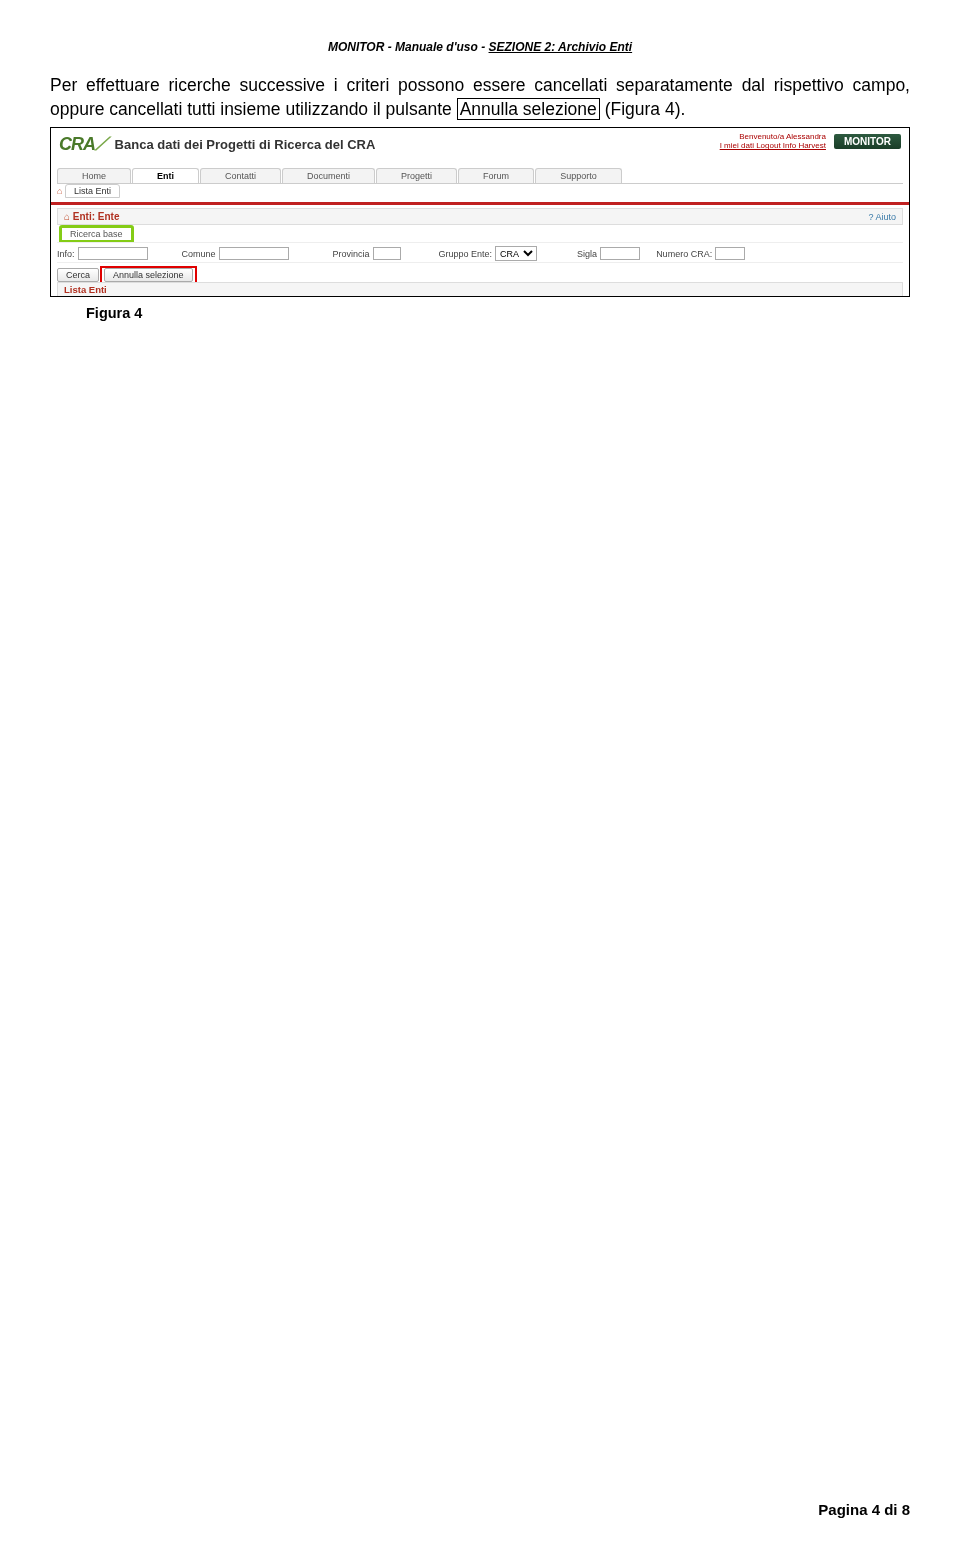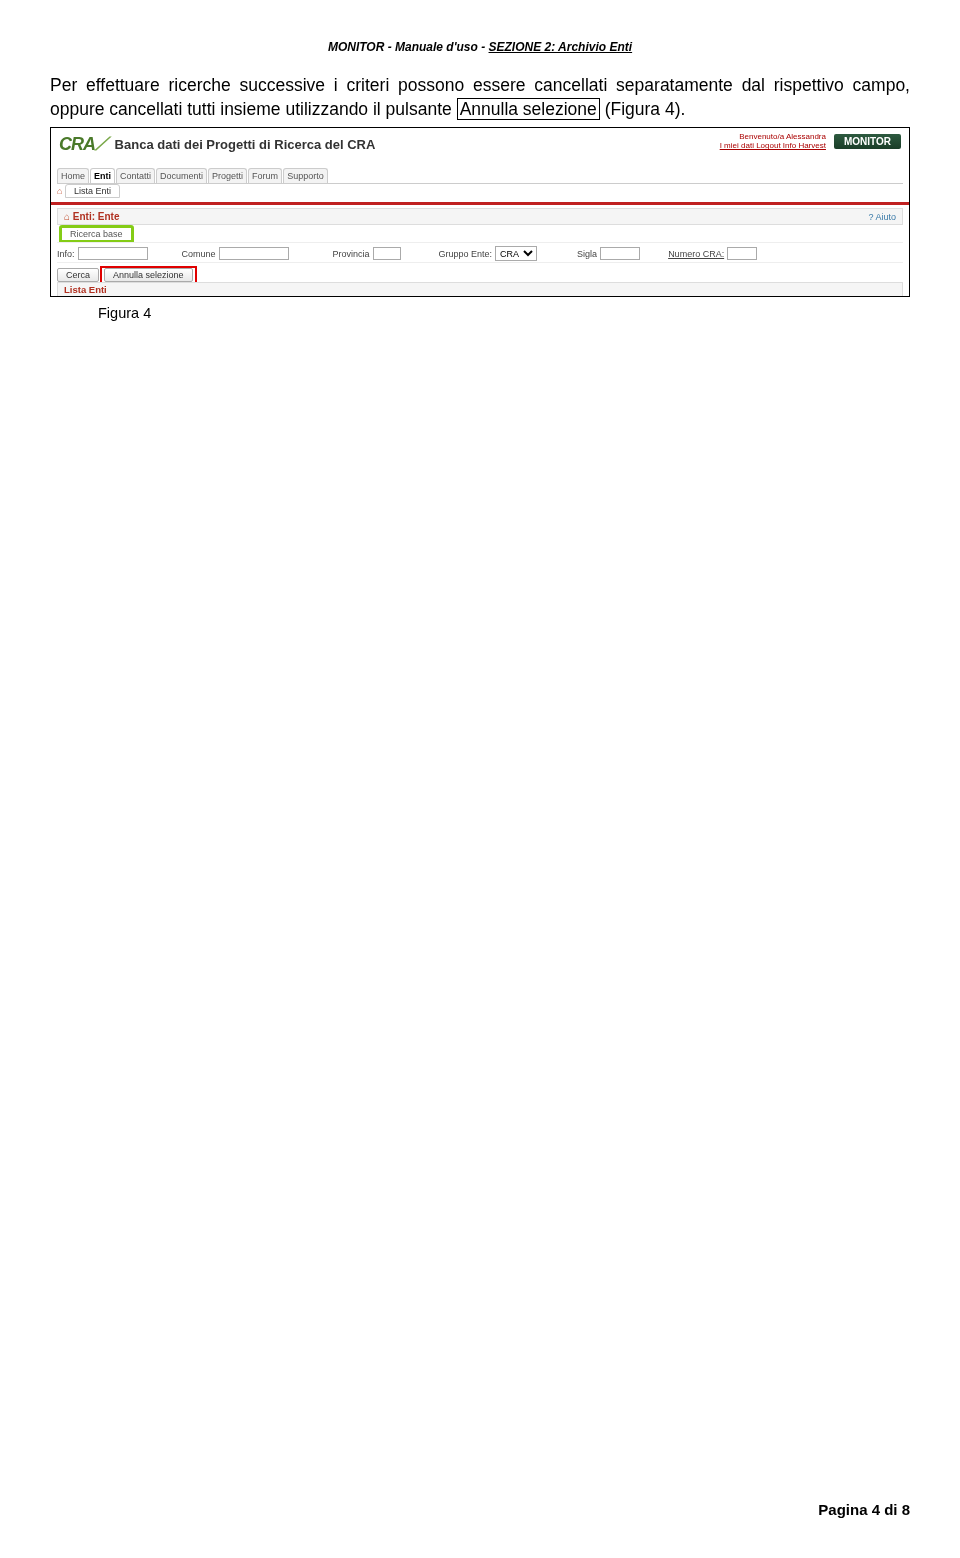--- a/index.html
+++ b/index.html
@@ -96,21 +96,21 @@
     left: 6px;
     right: 6px;
     border-bottom: 1px solid #ccc;
     display: flex;
     gap: 0;
     font-size: 9px;
   }
   .ss-tab {
     border: 1px solid #ccc;
     border-bottom: none;
-    padding: 2px 3px;
+    padding: 2px 24px;
     background: #f3f3f3;
     border-radius: 3px 3px 0 0;
     margin-right: 1px;
     color: #555;
   }
   .ss-tab.active {
     background: #fff;
     font-weight: bold;
     color: #000;
   }
@@ -234,23 +234,23 @@
     right: 6px;
     background: #f5f5f5;
     border: 1px solid #ddd;
     padding: 1px 6px;
     font-size: 9.5px;
     font-weight: bold;
     color: #b03020;
   }
   .caption {
     font-size: 14.5px;
-    font-weight: normal;
+    font-weight: bold;
     margin-top: 8px;
-    margin-left: 48px;
+    margin-left: 36px;
   }
   .footer {
     position: absolute;
     bottom: 40px;
     right: 50px;
     font-size: 15px;
     font-weight: bold;
   }
 </style>
 </head>
@@ -318,21 +318,21 @@
           <input type="text" style="width: 28px;">
         </div>
       <div class="fld" style="margin-left:34px;">
           <span>Gruppo Ente:</span>
           <select><option>CRA</option></select>
         </div>
       <div class="fld" style="margin-left:36px;">
           <span>Sigla</span>
           <input type="text" style="width: 40px;">
         </div>
-      <div class="fld" style="margin-left:24px;text-decoration:underline;">
+      <div class="fld" style="margin-left:12px;">
           <span>Numero CRA:</span>
           <input type="text" style="width: 30px;">
         </div>
     </div>
 
     <div class="ss-button-row">
       <button class="ss-btn">Cerca</button>
       <span class="red-highlight">
         <button class="ss-btn">Annulla selezione</button>
       </span>

